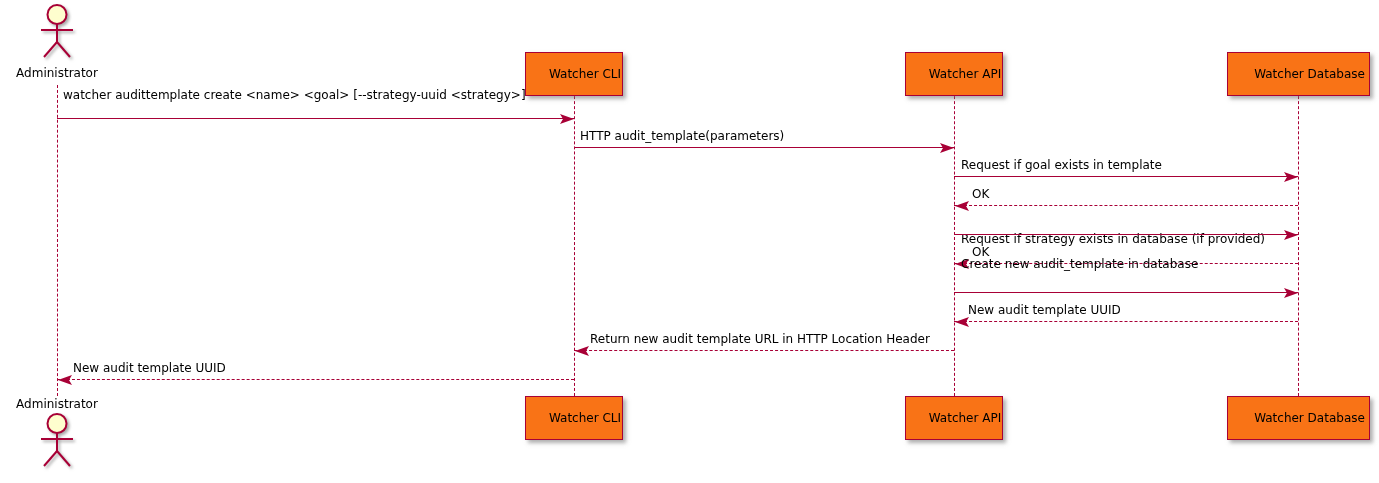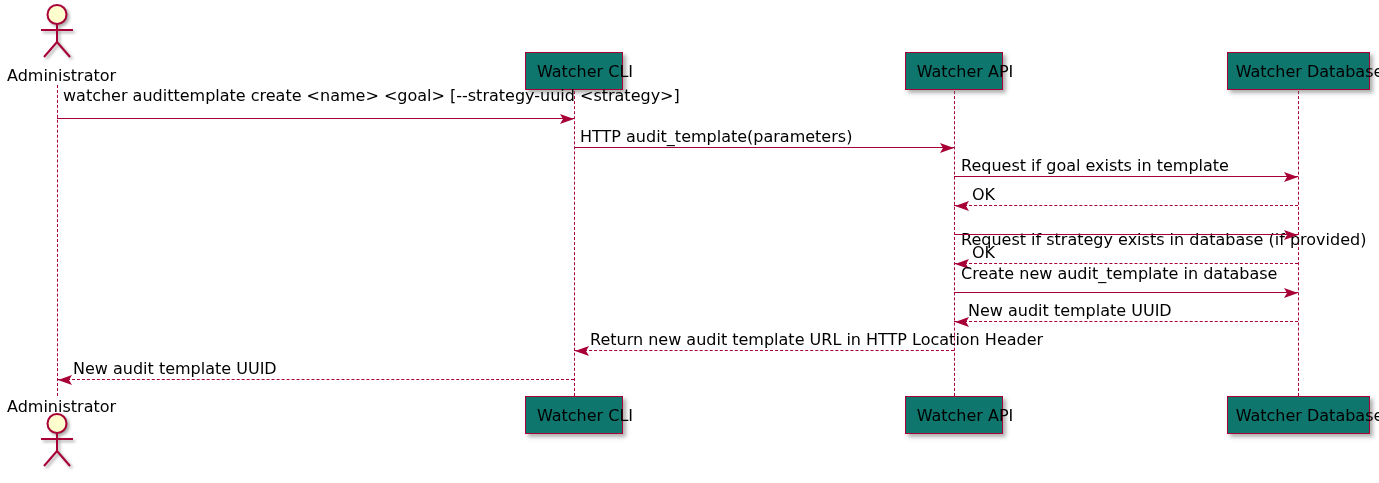--- a/index.html
+++ b/index.html
@@ -1,24 +1,24 @@
 <!DOCTYPE html>
 <html><head>
 <meta charset="utf-8">
 <style>
   html,body{margin:0;padding:0;background:#ffffff;}
   .canvas{
     position:relative;width:1379px;height:483px;background:#ffffff;
     font-family:"DejaVu Sans","Liberation Sans",sans-serif;
-    font-size:16px;color:#000000;overflow:hidden;
+    font-size:12px;color:#000000;overflow:hidden;
   }
   .lifeline{position:absolute;width:0;border-left:1px dashed #A80036;}
   .pbox{
-    position:absolute;height:38px;box-sizing:border-box;
-    background:#0f766e;border:1.5px solid #A80036;
+    position:absolute;height:44px;box-sizing:border-box;
+    background:#f97316;border:1.5px solid #A80036;
     box-shadow:3px 3px 4px rgba(110,110,110,0.55);
     display:flex;align-items:center;justify-content:center;
     white-space:nowrap;color:#000;padding-left:22px;
   }
   .actor-label{position:absolute;width:100px;text-align:center;white-space:nowrap;}
   .actor-fig{position:absolute;filter:drop-shadow(2.5px 2.5px 1.5px rgba(110,110,110,0.6));}
   .msg-label{position:absolute;white-space:nowrap;line-height:15px;}
   .msg-line{position:absolute;height:0;}
   .msg-line.solid{border-top:1.5px solid #A80036;}
   .msg-line.dashed{border-top:1px dashed #A80036;}
@@ -91,21 +91,21 @@
 
   <div>
     <div class="msg-label" style="left:972px;top:245px">OK</div>
     <div class="msg-line dashed" style="left:954px;top:263px;width:344px"></div>
     <svg class="arrowhead" style="left:955px;top:259px" viewBox="0 0 14 10">
         <polygon points="14,0 0,5 14,10 11,5" fill="#A80036"></polygon>
       </svg>
   </div>
 
   <div>
-    <div class="msg-label" style="left:961px;top:266px">Create new audit_template in database</div>
+    <div class="msg-label" style="left:961px;top:257px">Create new audit_template in database</div>
     <div class="msg-line solid" style="left:954px;top:292px;width:344px"></div>
     <svg class="arrowhead" style="left:1284px;top:288px" viewBox="0 0 14 10">
         <polygon points="0,0 14,5 0,10 3,5" fill="#A80036"></polygon>
       </svg>
   </div>
 
   <div>
     <div class="msg-label" style="left:968px;top:303px">New audit template UUID</div>
     <div class="msg-line dashed" style="left:954px;top:321px;width:344px"></div>
     <svg class="arrowhead" style="left:955px;top:317px" viewBox="0 0 14 10">

